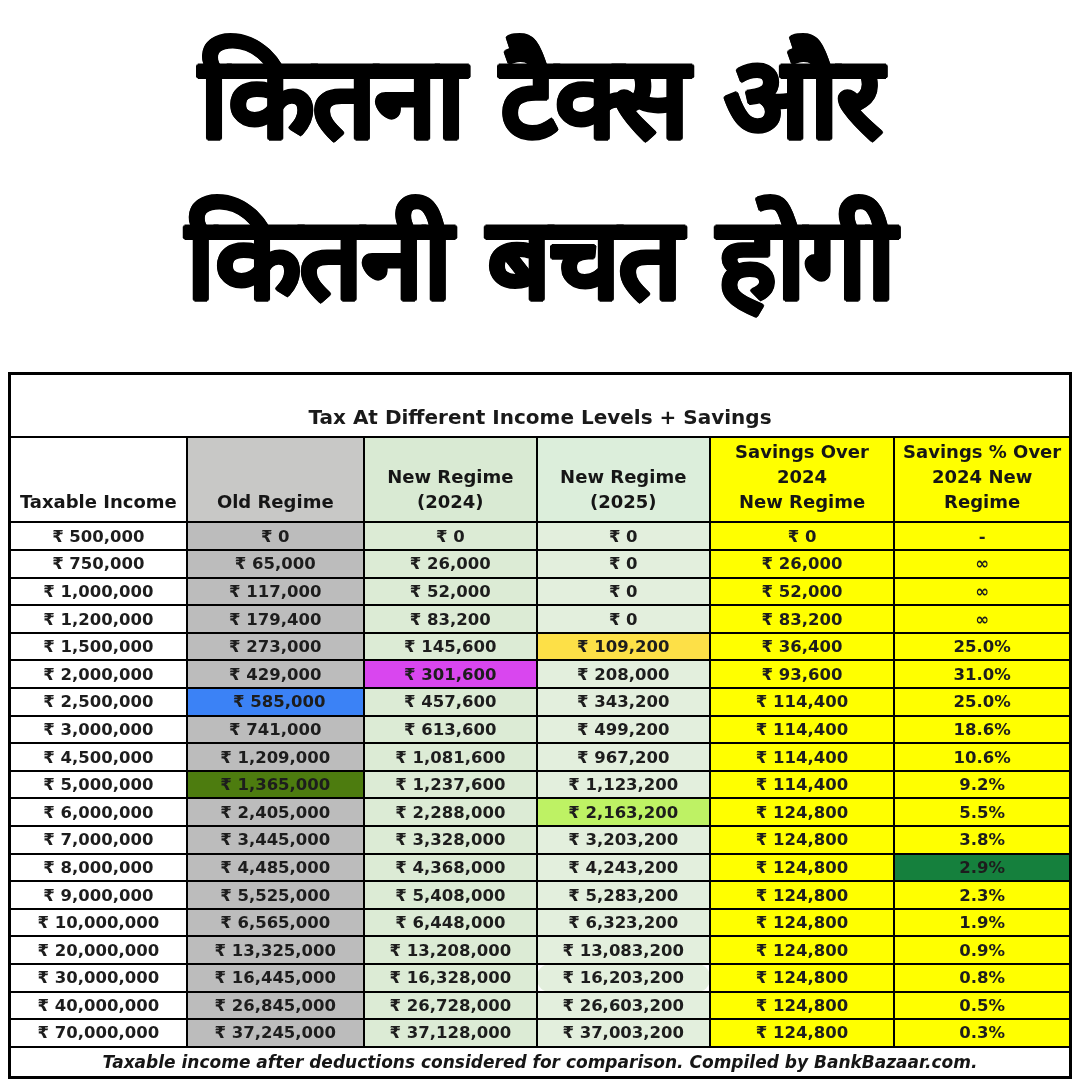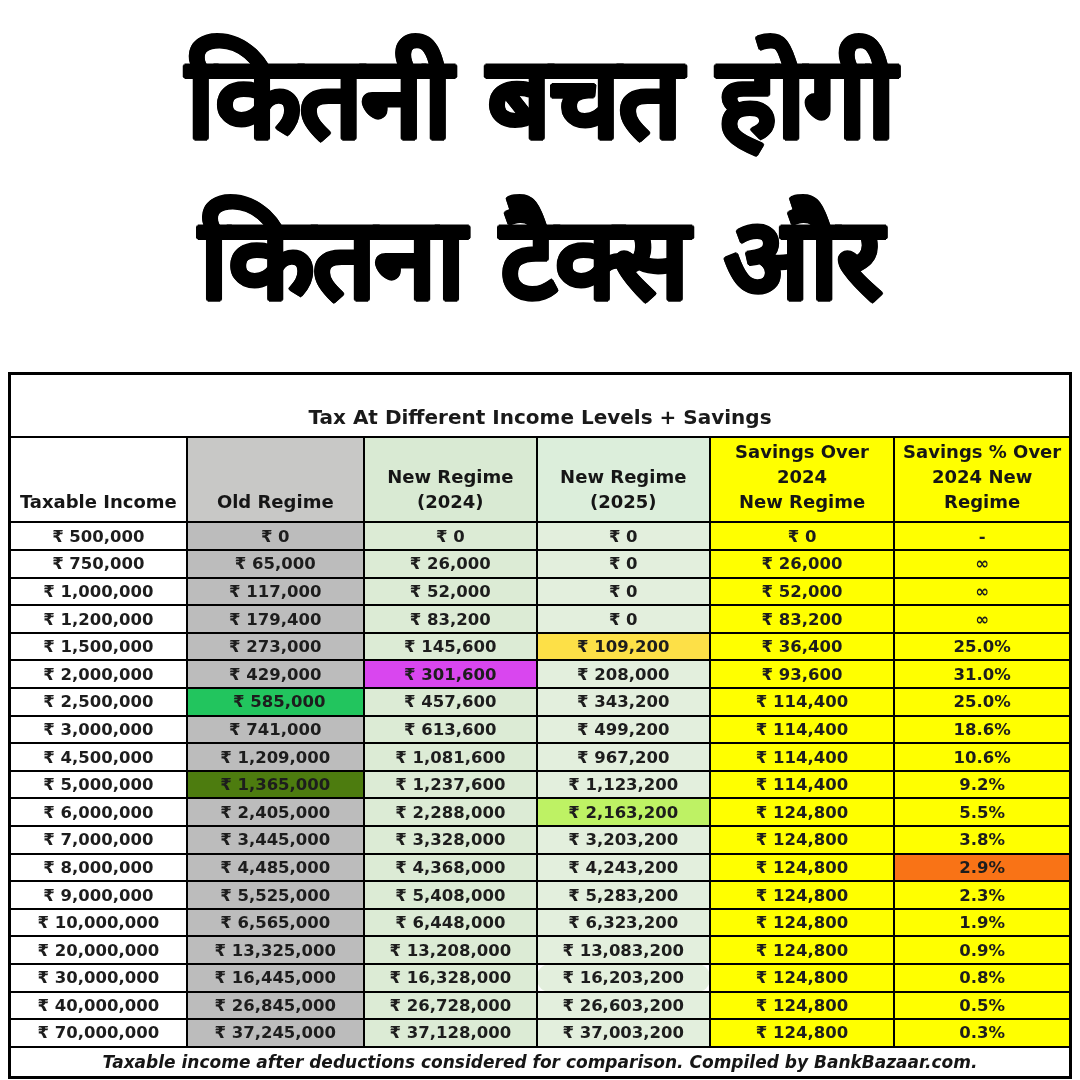--- a/index.html
+++ b/index.html
@@ -98,22 +98,22 @@
     background: #ffffff;
     padding: 0;
   }
 </style>
 </head>
 <body>
 
 <div class="page">
 
   <h1 class="title">
+    <span class="title-line">कितना टैक्स और</span>
     <span class="title-line">कितनी बचत होगी</span>
-    <span class="title-line">कितना टैक्स और</span>
   </h1>
 
   <div class="table-wrap">
     <table class="tax-table">
       <colgroup id="colgroup">
           <col style="width: 16.7%;">
           <col style="width: 16.7%;">
           <col style="width: 16.3%;">
           <col style="width: 16.3%;">
           <col style="width: 17.4%;">
@@ -192,21 +192,21 @@
           <tr>
             <td style="background: rgb(255, 255, 255);">₹ 2,000,000</td>
             <td style="background: rgb(188, 188, 188);">₹ 429,000</td>
             <td style="background: #d946ef; text-align: center;">₹ 301,600</td>
             <td style="background: rgb(227, 239, 221);">₹ 208,000</td>
             <td style="background: rgb(255, 255, 0);">₹ 93,600</td>
             <td style="background: rgb(255, 255, 0);">31.0%</td>
           </tr>
           <tr>
             <td style="background: rgb(255, 255, 255);">₹ 2,500,000</td>
-            <td style="background: #22c55e; padding-left: 8px;">₹ 585,000</td>
+            <td style="background: #3b82f6; padding-left: 8px;">₹ 585,000</td>
             <td style="background: rgb(220, 235, 213);">₹ 457,600</td>
             <td style="background: rgb(227, 239, 221);">₹ 343,200</td>
             <td style="background: rgb(255, 255, 0);">₹ 114,400</td>
             <td style="background: rgb(255, 255, 0);">25.0%</td>
           </tr>
           <tr>
             <td style="background: rgb(255, 255, 255);">₹ 3,000,000</td>
             <td style="background: rgb(188, 188, 188);">₹ 741,000</td>
             <td style="background: rgb(220, 235, 213);">₹ 613,600</td>
             <td style="background: rgb(227, 239, 221);">₹ 499,200</td>
@@ -244,21 +244,21 @@
             <td style="background: rgb(227, 239, 221);">₹ 3,203,200</td>
             <td style="background: rgb(255, 255, 0);">₹ 124,800</td>
             <td style="background: rgb(255, 255, 0);">3.8%</td>
           </tr>
           <tr>
             <td style="background: rgb(255, 255, 255);">₹ 8,000,000</td>
             <td style="background: rgb(188, 188, 188);">₹ 4,485,000</td>
             <td style="background: rgb(220, 235, 213);">₹ 4,368,000</td>
             <td style="background: rgb(227, 239, 221);">₹ 4,243,200</td>
             <td style="background: rgb(255, 255, 0);">₹ 124,800</td>
-            <td style="background: #f97316;">2.9%</td>
+            <td style="background: #15803d;">2.9%</td>
           </tr>
           <tr>
             <td style="background: rgb(255, 255, 255);">₹ 9,000,000</td>
             <td style="background: rgb(188, 188, 188);">₹ 5,525,000</td>
             <td style="background: rgb(220, 235, 213);">₹ 5,408,000</td>
             <td style="background: rgb(227, 239, 221);">₹ 5,283,200</td>
             <td style="background: rgb(255, 255, 0);">₹ 124,800</td>
             <td style="background: rgb(255, 255, 0);">2.3%</td>
           </tr>
           <tr>

